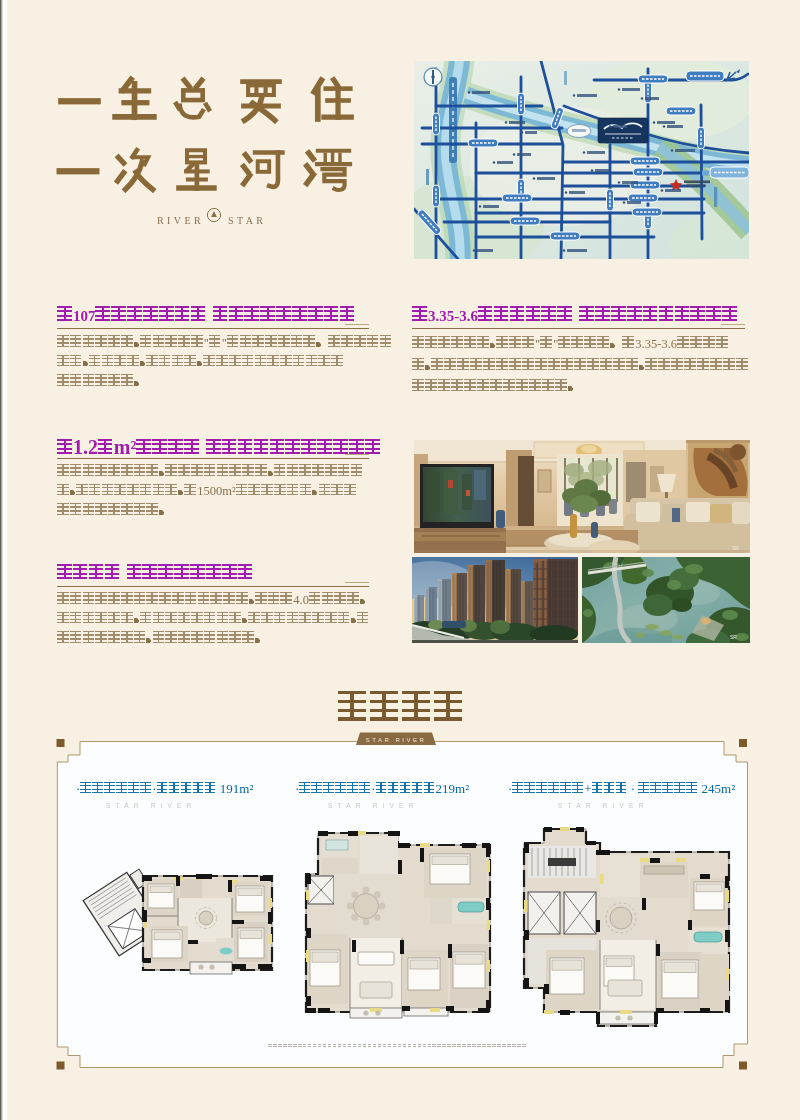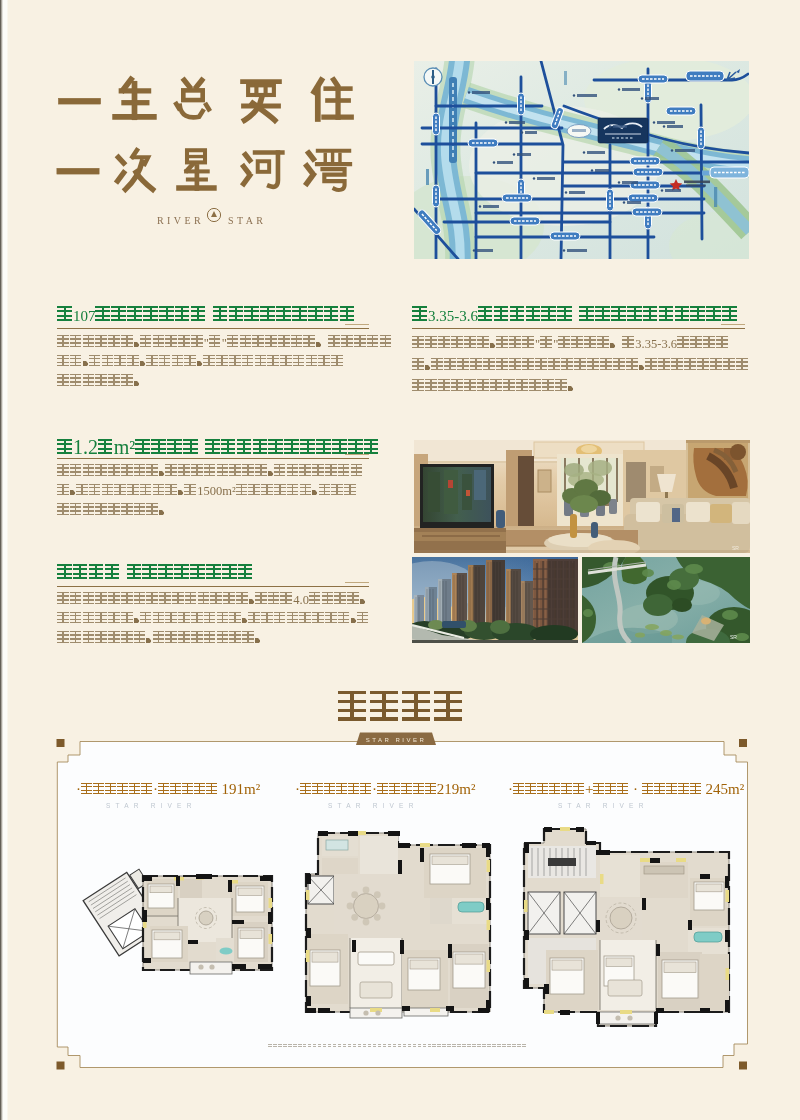--- a/index.html
+++ b/index.html
@@ -11,21 +11,21 @@
 b.kh{width:14.6px;height:14.8px;margin:0 1.3px 1px 0}
 b.kb{width:11.6px;height:11.8px;margin:0 1.2px 1px 0;opacity:.78}
 b.kt{width:28px;height:30px;margin:0 4px 1px 0}
 b.kg{width:10.8px;height:10.8px;margin:0 1.2px 1px 0;opacity:.92}
 b.kf{width:3.6px;height:3.4px;margin:0 1.4px 0 0;
  background:linear-gradient(180deg,currentColor 0 34%,transparent 34% 64%,currentColor 64% 100%)}
 b.kp{width:5px;height:11px;margin:0 1.2px 1px 0;
  background:radial-gradient(circle at 35% 82%,currentColor 0 30%,transparent 34%)}
 i.sp{display:inline-block;width:6px}
 .num{font-family:"Liberation Serif",serif}
-.hdr{color:#15803d;font-weight:normal;white-space:nowrap}
+.hdr{color:#a21caf;font-weight:bold;white-space:nowrap}
 .bod{color:#87704c;white-space:nowrap;font-size:12.5px;line-height:19.4px}
 .rule{position:absolute;height:1.4px;background:#8d7145}
 .rule2{position:absolute;height:2.6px;background:#b49a72}
 </style></head><body>
 
 <div class="abs" style="left:0;top:0;width:8px;height:1120px;background:linear-gradient(90deg,#3c372f 0,#8d887e 1px,#fdfcf8 3px,#fdfcf8 7px,#f8f1e3 8px)"></div>
 
 <svg class="abs" style="left:40px;top:60px" width="330" height="150" viewBox="0 0 330 150">
 <style>.s5{stroke-width:7.5}.s6{stroke-width:9}.s7{stroke-width:10.5}.s8{stroke-width:12}.s9{stroke-width:13}.s6f,.s7f,.s8f{fill:none}.s6f{stroke-width:9}.s7f{stroke-width:10.5}.s8f{stroke-width:12}.box6{fill:none;stroke-width:9}.box7{fill:none;stroke-width:10.5}</style>
 <g fill="#8a6939" stroke="#8a6939" stroke-linecap="square">
@@ -547,21 +547,21 @@
     <g transform="translate(-40,-730)">
       <path d="M80,741.5 H724 V755 H736 V762 H747.5 V1044 H734 V1055.5 H723 V1067.5 H80 V1055.5 H68 V1047 H57.3 V762 H68 V755 H80 Z" fill="#fcfdfe" stroke="#a78c5e" stroke-width=".9"></path>
       <rect x="56.5" y="739" width="8" height="8" fill="#7d5a2b"></rect>
       <rect x="739" y="739" width="8" height="8" fill="#7d5a2b"></rect>
       <rect x="56.5" y="1061.5" width="8" height="8" fill="#7d5a2b"></rect>
       <rect x="739" y="1061.5" width="8" height="8" fill="#7d5a2b"></rect>
       <path d="M360,732.5 H432 L436,745 H356 Z" fill="#8a6a42"></path>
       <text x="396" y="741.5" text-anchor="middle" font-size="6" letter-spacing="2.5" fill="#f1e6d2" font-family="Liberation Sans">STAR RIVER</text>
     </g>
   </svg>
-<style>.phdr{color:#a16207;font-size:15px;white-space:nowrap}.srsub{position:absolute;color:#bfc7d0;font-size:6.5px;letter-spacing:5.2px;font-family:"Liberation Sans",sans-serif;white-space:nowrap}</style>
+<style>.phdr{color:#0369a1;font-size:13px;white-space:nowrap}.srsub{position:absolute;color:#bfc7d0;font-size:6.5px;letter-spacing:5.2px;font-family:"Liberation Sans",sans-serif;white-space:nowrap}</style>
 
 <div class="abs phdr" style="left:76px;top:781px">·<b class="kg"></b><b class="kg"></b><b class="kg"></b><b class="kg"></b><b class="kg"></b><b class="kg"></b>·<b class="kg"></b><b class="kg"></b><b class="kg"></b><b class="kg"></b><b class="kg"></b> <span class="num">191m²</span></div>
 <div class="srsub" style="left:106px;top:802px">STAR RIVER</div>
 
 <div class="abs phdr" style="left:295px;top:781px">·<b class="kg"></b><b class="kg"></b><b class="kg"></b><b class="kg"></b><b class="kg"></b><b class="kg"></b>·<b class="kg"></b><b class="kg"></b><b class="kg"></b><b class="kg"></b><b class="kg"></b><span class="num">219m²</span></div>
 <div class="srsub" style="left:328px;top:802px">STAR RIVER</div>
 
 <div class="abs phdr" style="left:508px;top:781px">·<b class="kg"></b><b class="kg"></b><b class="kg"></b><b class="kg"></b><b class="kg"></b><b class="kg"></b>+<b class="kg"></b><b class="kg"></b><b class="kg"></b> · <b class="kg"></b><b class="kg"></b><b class="kg"></b><b class="kg"></b><b class="kg"></b> <span class="num">245m²</span></div>
 <div class="srsub" style="left:558px;top:802px">STAR RIVER</div>
 

